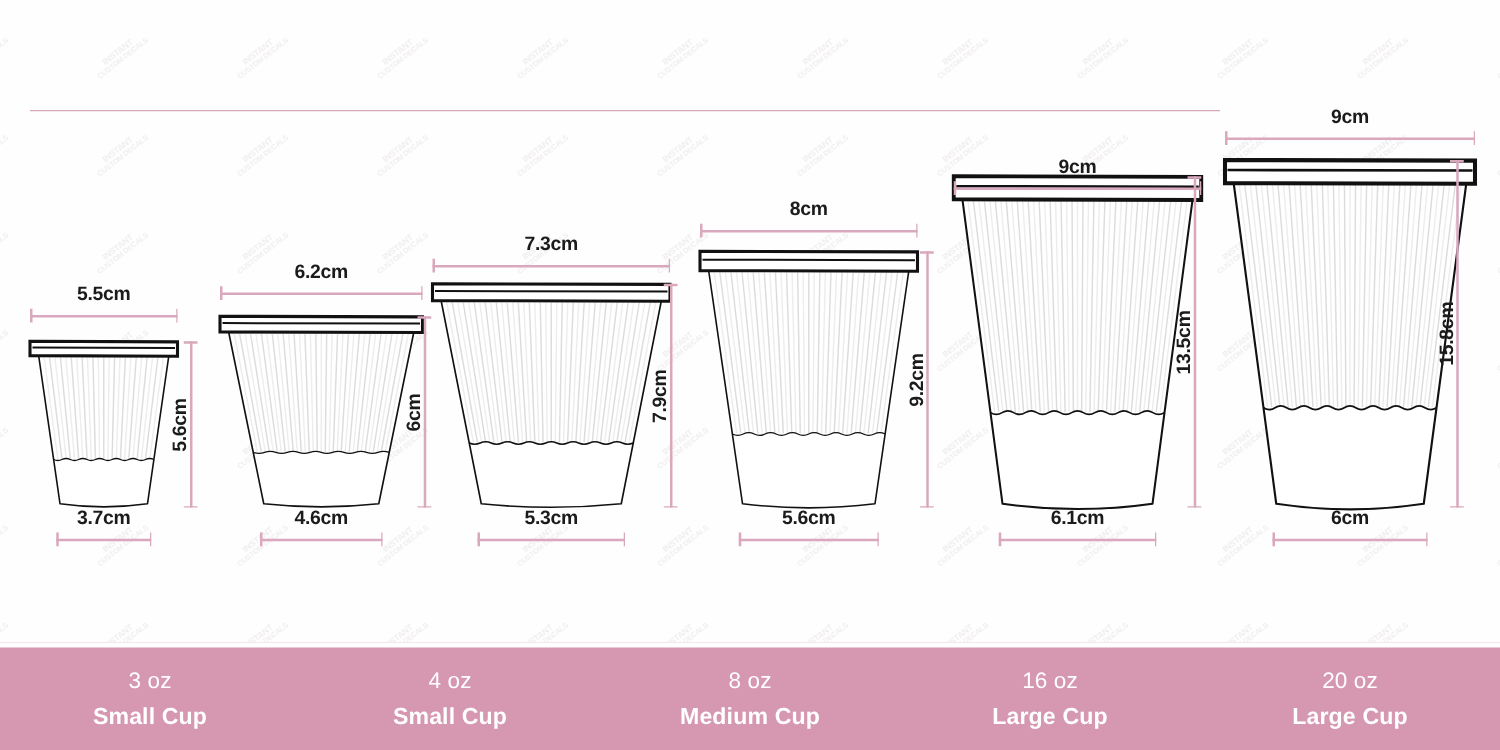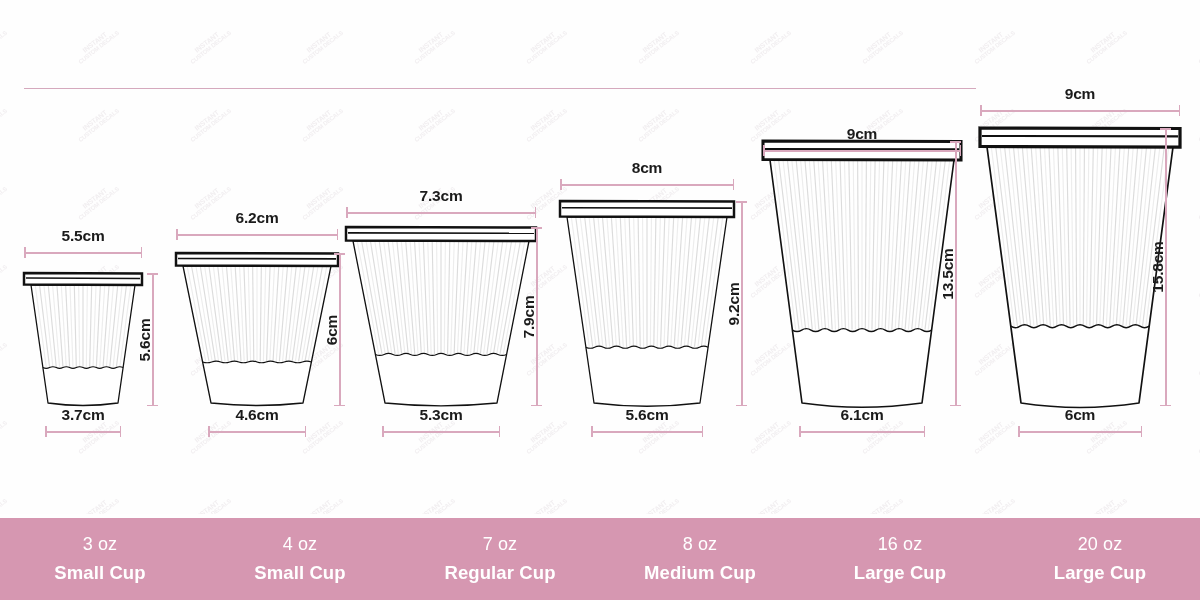--- a/index.html
+++ b/index.html
@@ -610,24 +610,20 @@
   <div id="legend">
       <div class="cell">
         <div class="oz">3 oz</div>
         <div class="nm">Small Cup</div>
       </div>
       <div class="cell">
         <div class="oz">4 oz</div>
         <div class="nm">Small Cup</div>
       </div>
       <div class="cell">
-        <div class="oz">7 oz</div>
-        <div class="nm">Regular Cup</div>
-      </div>
-      <div class="cell">
         <div class="oz">8 oz</div>
         <div class="nm">Medium Cup</div>
       </div>
       <div class="cell">
         <div class="oz">16 oz</div>
         <div class="nm">Large Cup</div>
       </div>
       <div class="cell">
         <div class="oz">20 oz</div>
         <div class="nm">Large Cup</div>

